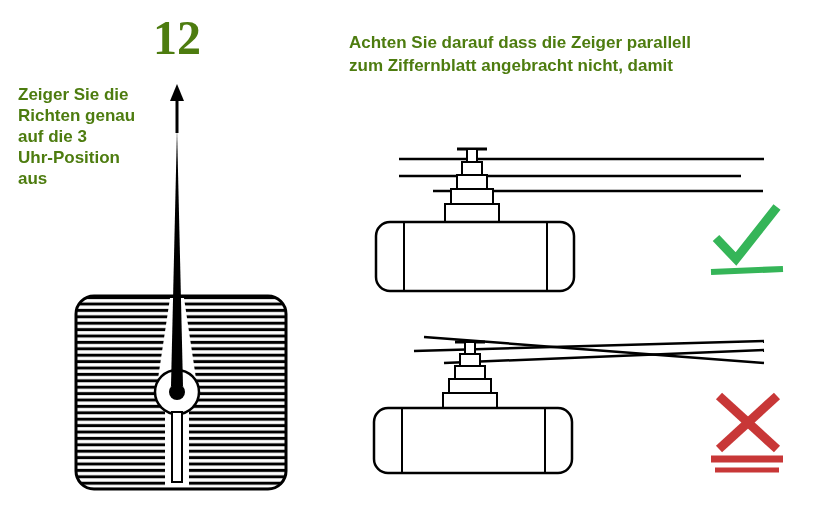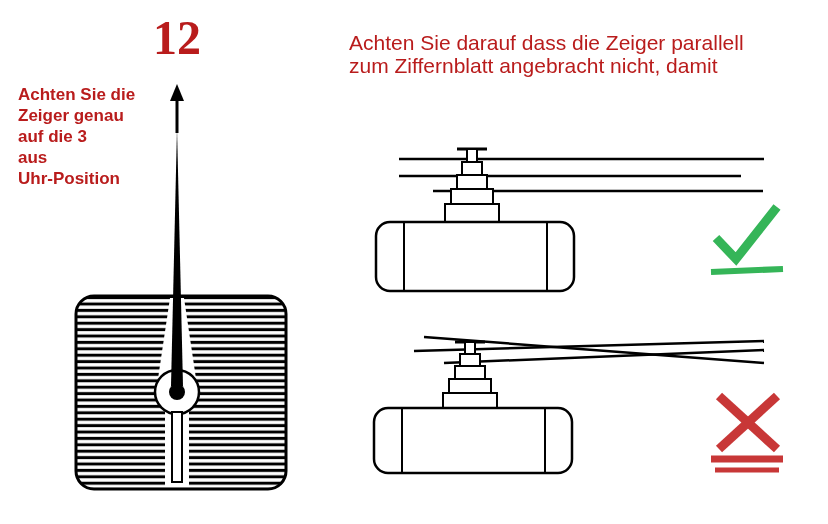--- a/index.html
+++ b/index.html
@@ -2,36 +2,36 @@
 <html><head>
 <meta charset="utf-8">
 <style>
   html,body{margin:0;padding:0;background:#fff;}
   .page{
     position:relative;
     width:828px;height:524px;
     background:#ffffff;
     overflow:hidden;
     font-family:"Liberation Sans", sans-serif;
-    color:#b91c1c;
+    color:#4d7c0f;
   }
   .art{position:absolute;left:0;top:0;}
   .twelve{
     position:absolute;left:130px;top:12px;width:94px;
     text-align:center;
     font-family:"Liberation Serif", serif;
     font-weight:bold;font-size:48px;line-height:52px;
   }
   .left-text{
     position:absolute;left:18px;top:84px;
     font-weight:bold;font-size:17px;line-height:21px;
   }
   .right-text{
     position:absolute;left:349px;top:31px;
-    font-weight:normal;font-size:21px;line-height:23px;
+    font-weight:bold;font-size:17px;line-height:23px;
   }
 </style>
 </head>
 <body>
 
 <div class="page">
 
   <svg class="art" width="828" height="524" viewBox="0 0 828 524">
     <defs>
       <pattern id="stripes" width="8" height="6.4" patternUnits="userSpaceOnUse">
@@ -98,25 +98,25 @@
       <line x1="719" y1="396" x2="777" y2="449" stroke-width="9" stroke="#c83737"></line>
       <line x1="777" y1="396" x2="719" y2="449" stroke-width="9" stroke="#c83737"></line>
       <line x1="711" y1="459" x2="783" y2="459" stroke-width="7" stroke="#c83737"></line>
       <line x1="715" y1="470" x2="779" y2="470" stroke-width="5" stroke="#c83737"></line>
     </g>
   </svg>
 
   <div class="twelve">12</div>
 
   <div class="left-text">
-    <div>Achten Sie die</div>
-    <div>Zeiger genau</div>
+    <div>Zeiger Sie die</div>
+    <div>Richten genau</div>
     <div>auf die 3</div>
+    <div>Uhr-Position</div>
     <div>aus</div>
-    <div>Uhr-Position</div>
   </div>
 
   <div class="right-text">
     <div>Achten Sie darauf dass die Zeiger parallell</div>
     <div>zum Ziffernblatt angebracht nicht, damit</div>
   </div>
 
 </div>
 
 </body></html>

